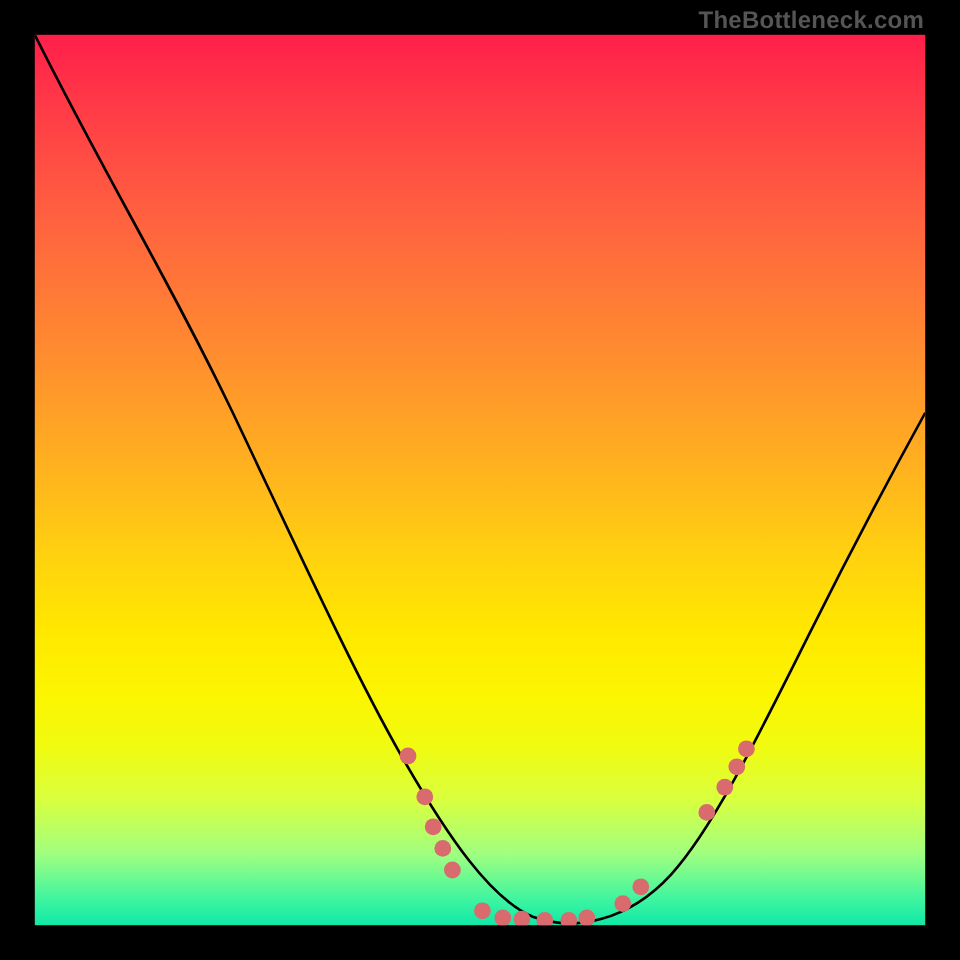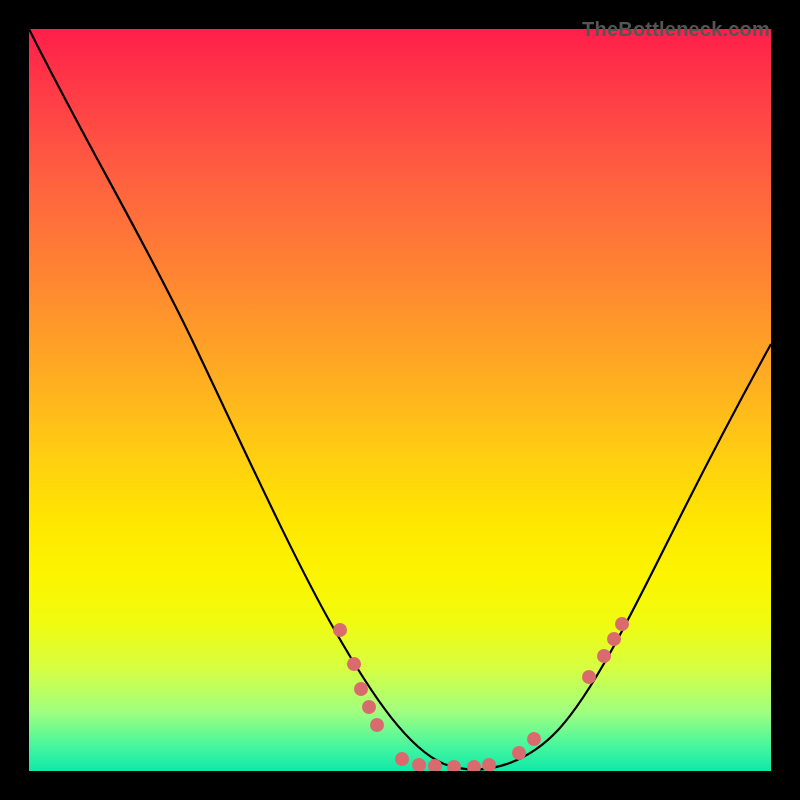--- a/index.html
+++ b/index.html
@@ -28,21 +28,20 @@
   }
   .attribution {
     position: absolute;
     top: 6px;
     right: 30px;
     font-family: Arial, Helvetica, sans-serif;
     font-size: 20px;
     font-weight: bold;
     color: #555;
     letter-spacing: 0.2px;
-    margin-top: 12px;
   }
   svg.curve {
     position: absolute;
     left: 0; top: 0;
     width: 742px; height: 742px;
   }
   .curve-path {
     fill: none;
     stroke: #000;
     stroke-width: 2.2;

